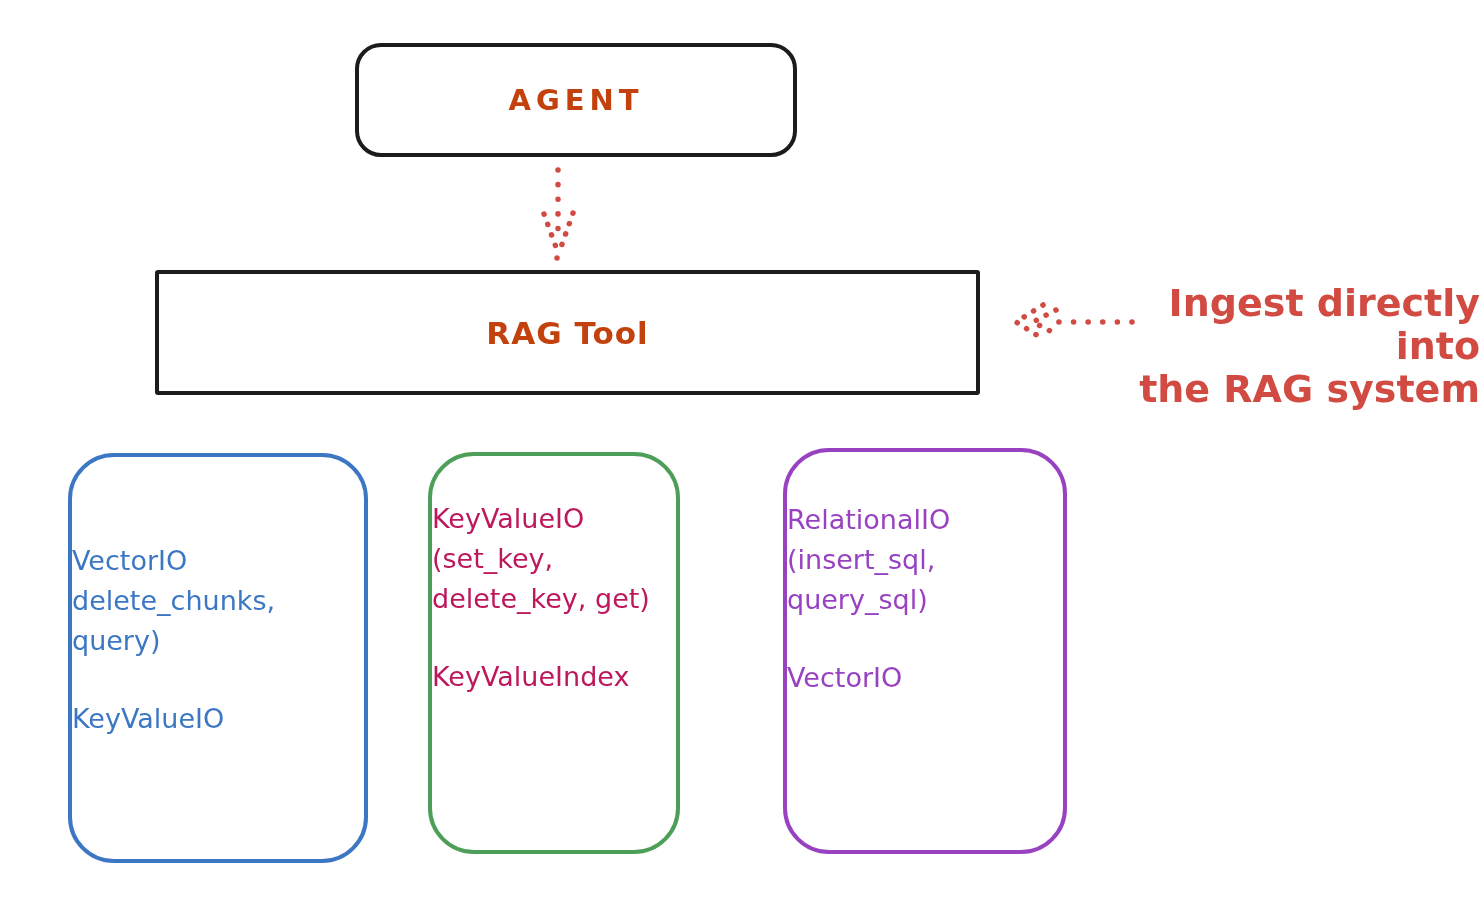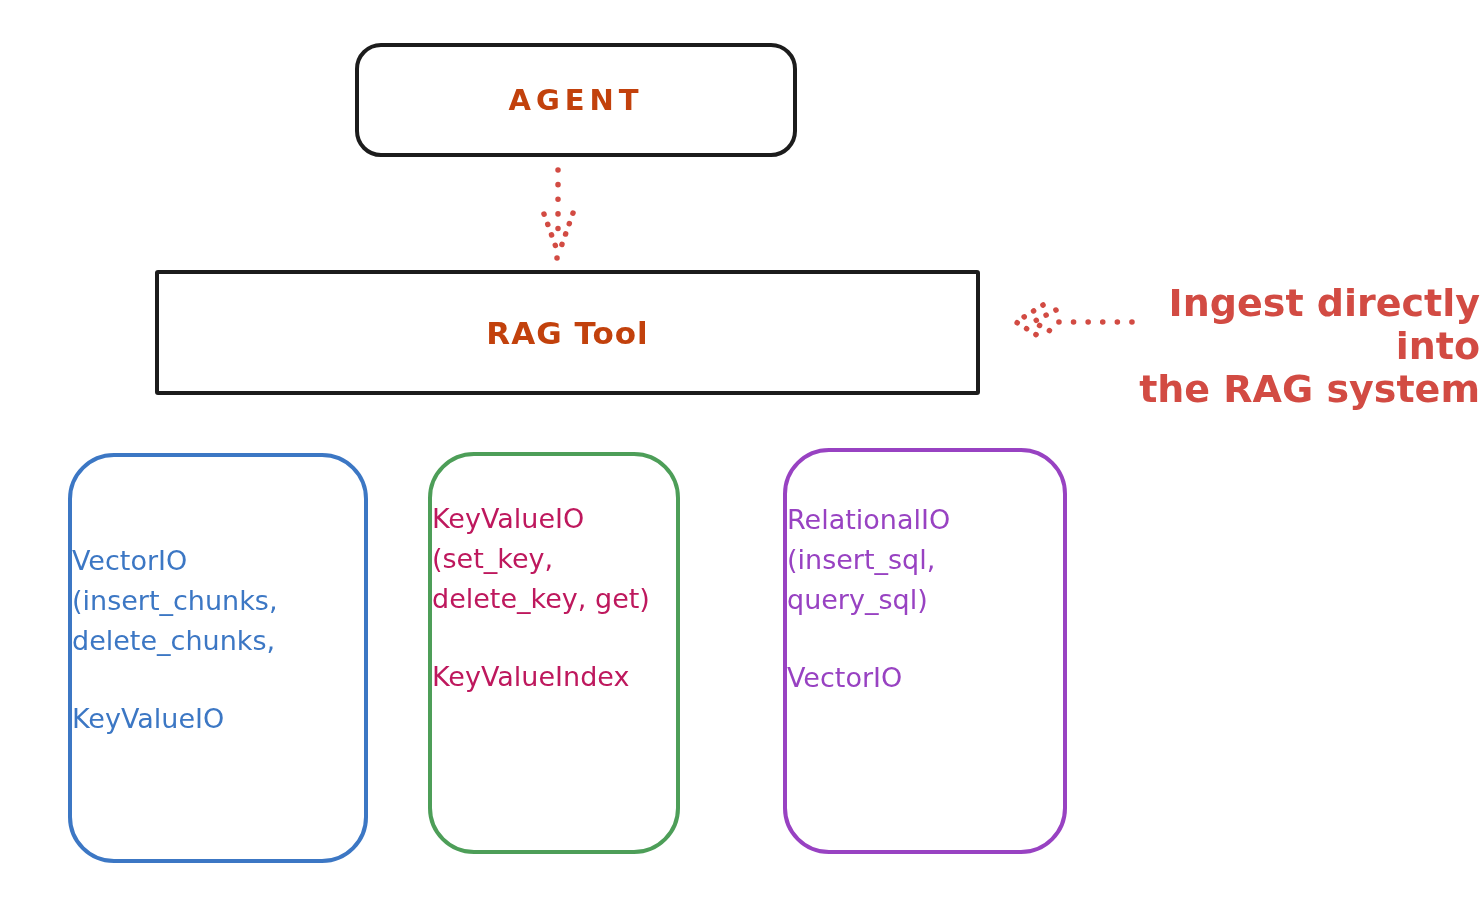--- a/index.html
+++ b/index.html
@@ -130,22 +130,22 @@
     <span>RAG Tool</span>
   </div>
 
   <div class="annotation">
     <div>Ingest directly into</div>
     <div>the RAG system</div>
   </div>
 
   <div class="backend backend-vector">
     <div>VectorIO</div>
-    <div>(insert_chunks,</div>
     <div>delete_chunks,</div>
+    <div>query)</div>
     <div class="spacer"></div>
     <div>KeyValueIO</div>
   </div>
 
   <div class="backend backend-keyvalue">
     <div>KeyValueIO</div>
     <div>(set_key,</div>
     <div>delete_key, get)</div>
     <div class="spacer"></div>
     <div>KeyValueIndex</div>

